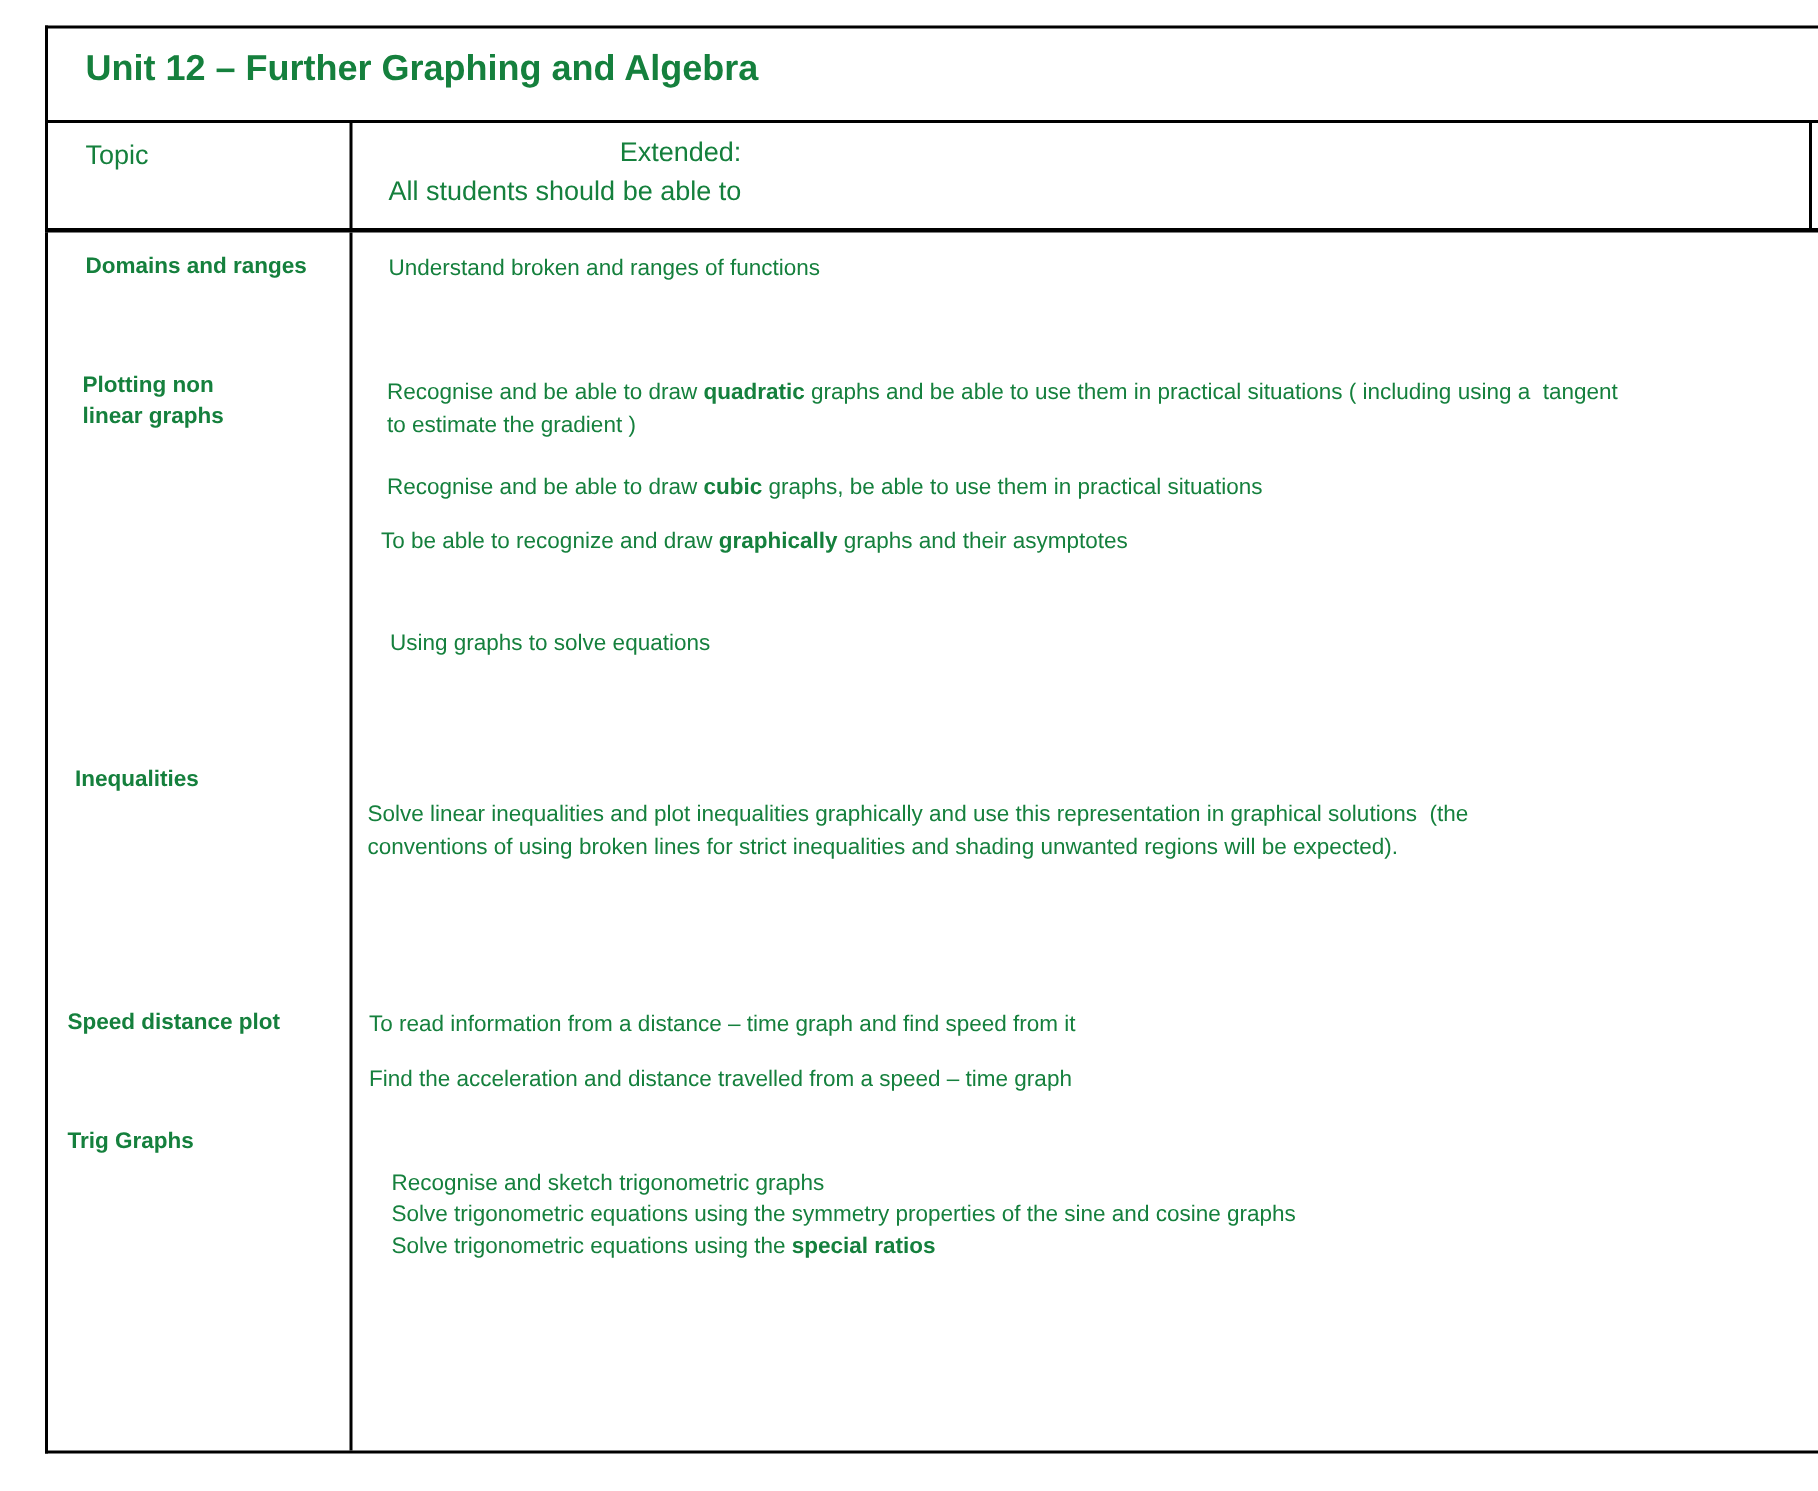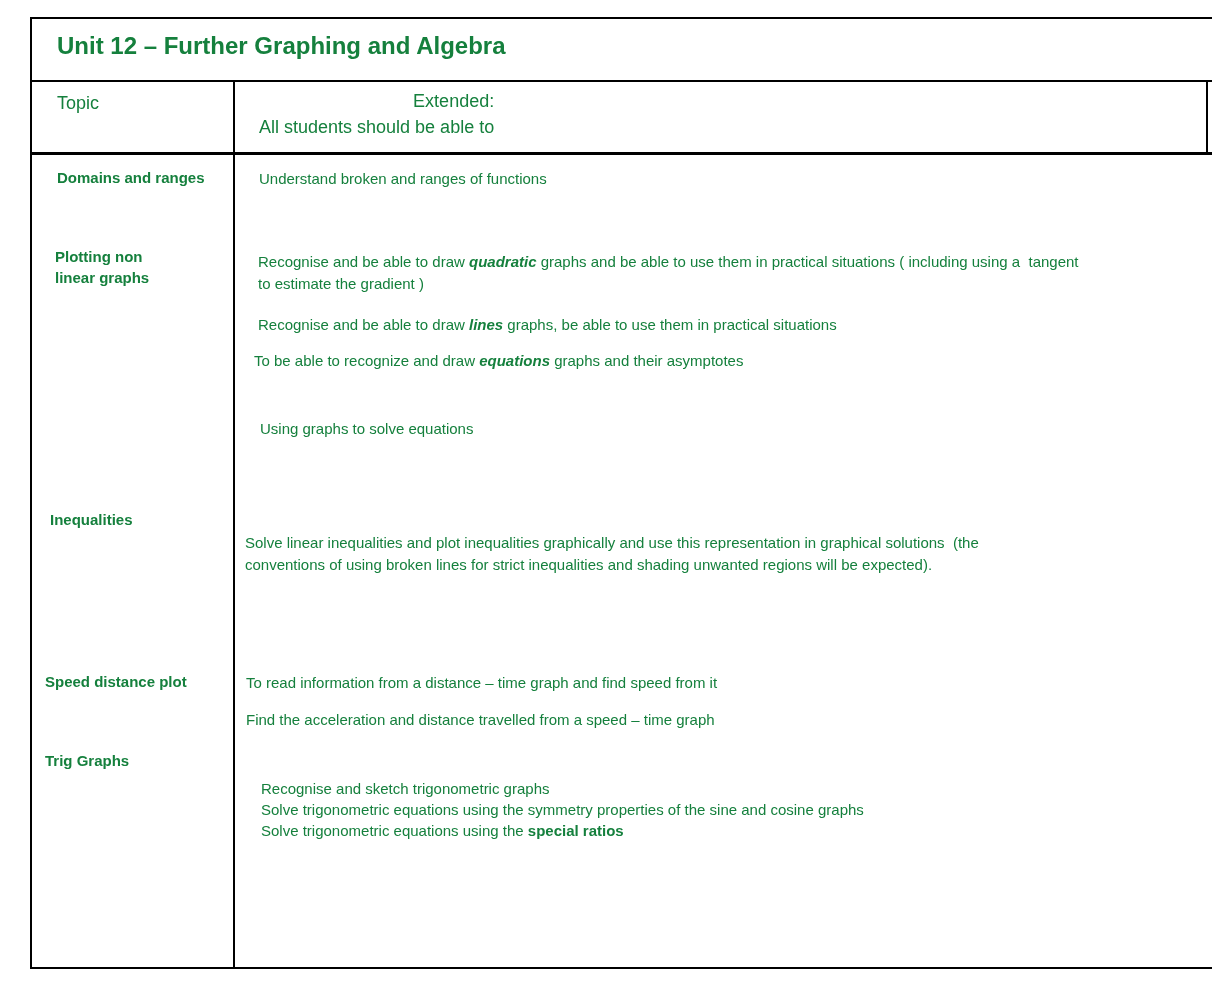--- a/index.html
+++ b/index.html
@@ -68,21 +68,21 @@
   .topic-label {
     position: absolute;
     font-size: 15px; font-weight: bold; line-height: 21px;
     white-space: pre-line;
   }
   .objective {
     position: absolute;
     font-size: 15px; line-height: 22px;
     white-space: pre-wrap;
   }
-  .seg-bolditalic { font-weight: bold; font-style: italic; }
+  .seg-bolditalic { font-weight: bold; }
   .seg-bold { font-weight: bold; }
 
   
   .t-domains      { left: 25px;  top: 12px;  }
   .t-plotting     { left: 23px;  top: 91px;  }
   .t-inequalities { left: 18px;  top: 354px; }
   .t-speed        { left: 13px;  top: 516px; }
   .t-trig         { left: 13px;  top: 595px; }
 
   .o-0 { left: 227px; top: 13px;  }
@@ -119,22 +119,22 @@
     <div class="topic-label t-domains">Domains and ranges</div>
     <div class="topic-label t-plotting">Plotting non
 linear graphs</div>
     <div class="topic-label t-inequalities">Inequalities</div>
     <div class="topic-label t-speed">Speed distance plot</div>
     <div class="topic-label t-trig">Trig Graphs</div>
 
     <div class="objective o-0"><span>Understand broken and ranges of functions</span></div>
     <div class="objective o-1"><span>Recognise and be able to draw </span><span class="seg-bolditalic">quadratic</span><span> graphs and be able to use them in practical situations ( including using a  tangent
 to estimate the gradient )</span></div>
-    <div class="objective o-2"><span>Recognise and be able to draw </span><span class="seg-bolditalic">lines</span><span> graphs, be able to use them in practical situations</span></div>
-    <div class="objective o-3"><span>To be able to recognize and draw </span><span class="seg-bolditalic">equations</span><span> graphs and their asymptotes</span></div>
+    <div class="objective o-2"><span>Recognise and be able to draw </span><span class="seg-bolditalic">cubic</span><span> graphs, be able to use them in practical situations</span></div>
+    <div class="objective o-3"><span>To be able to recognize and draw </span><span class="seg-bolditalic">graphically</span><span> graphs and their asymptotes</span></div>
     <div class="objective o-5"><span>Using graphs to solve equations</span></div>
     <div class="objective o-6"><span>Solve linear inequalities and plot inequalities graphically and use this representation in graphical solutions  (the
 conventions of using broken lines for strict inequalities and shading unwanted regions will be expected).</span></div>
     <div class="objective o-7"><span>To read information from a distance – time graph and find speed from it</span></div>
     <div class="objective o-8"><span>Find the acceleration and distance travelled from a speed – time graph</span></div>
     <div class="objective o-9"><span>Recognise and sketch trigonometric graphs
 Solve trigonometric equations using the symmetry properties of the sine and cosine graphs
 Solve trigonometric equations using the </span><span class="seg-bold">special ratios</span></div>
   </div>
 

